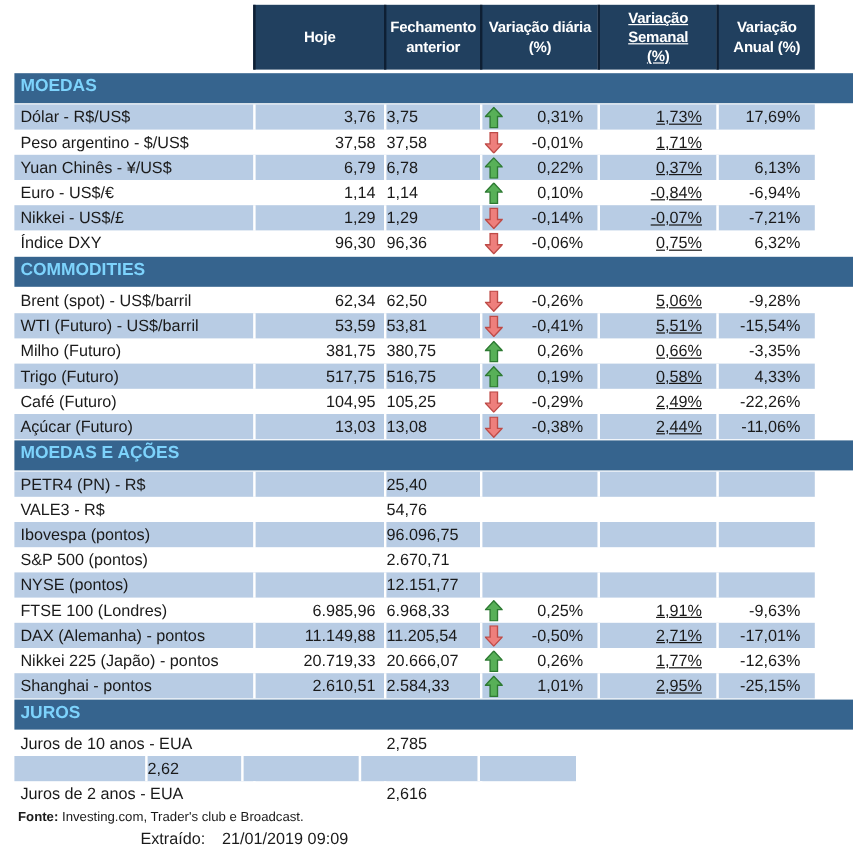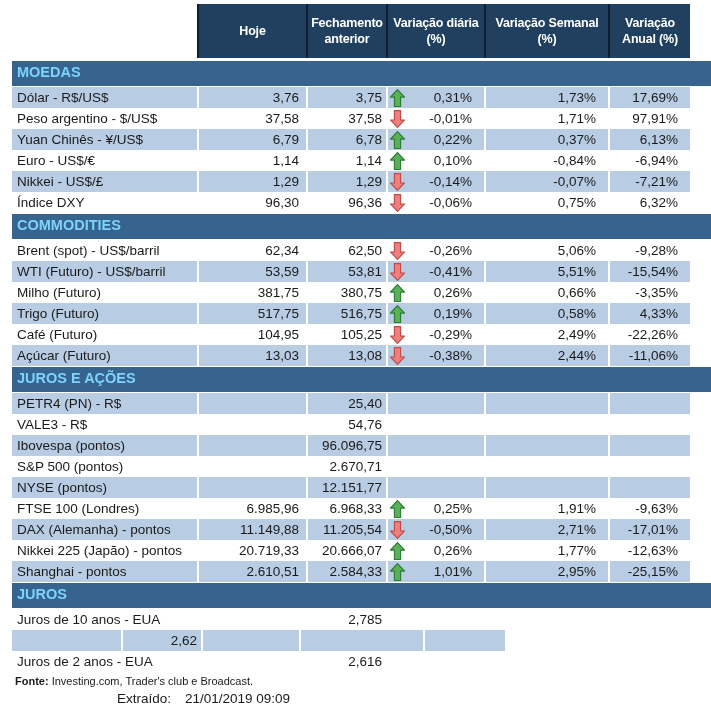--- a/index.html
+++ b/index.html
@@ -11,25 +11,25 @@
   }
   html,body{margin:0;padding:0;background:#fff;}
   body{
     width:711px;height:709px;overflow:hidden;
     font-family:"Liberation Sans",sans-serif;
     color:var(--text);
     -webkit-font-smoothing:antialiased;
   }
   .report{padding-top:4px;width:711px;box-sizing:border-box;margin-left:12px;}
   
-  .c-label{width:185px;}
+  .c-label{width:199px;}
   .c-hoje{width:109px;}
   .c-fech{width:80px;}
   .c-vdia{width:98px;}
-  .c-vsem{width:124px;}
+  .c-vsem{width:99px;text-decoration:underline;}
   .c-vanual{width:82px;}
 
   
   .header-row{display:flex;height:54px;margin-bottom:3px;}
   .hcell{
     box-sizing:border-box;
     background:var(--header-bg);
     color:#fff;font-weight:bold;
     font-size:12.5px;letter-spacing:-0.2px;line-height:1.3;
     display:flex;align-items:center;justify-content:center;
@@ -51,21 +51,21 @@
   .cell{
     box-sizing:border-box;height:100%;
     display:flex;align-items:center;
     font-size:13.5px;overflow:hidden;white-space:nowrap;
     background:transparent;position:relative;
   }
   .row.shaded .cell{background:var(--shade);}
   .cell + .cell{border-left:2px solid #fff;}
   .cell-label{padding-left:5px;}
   .cell-num{justify-content:flex-end;padding-right:7px;align-items:center;}
-  .cell-num-f{justify-content:flex-end;padding-right:4px;}
+  .cell-num-f{justify-content:flex-start;padding-right:4px;}
   .cell-pct{justify-content:flex-end;padding-right:12px;}
   .arrow-wrap{
     position:absolute;left:2px;top:50%;transform:translateY(-50%);
     width:15px;height:18px;display:flex;align-items:center;justify-content:center;
   }
   .arrow-wrap svg{display:block;}
 
   
   .footer{margin-top:0;}
   .fonte-line{font-size:11px;line-height:18px;padding-left:3px;}
@@ -134,23 +134,20 @@
           <span class="arrow-wrap">
             <svg width="15" height="18" viewBox="0 0 16 19">
               <polygon points="8,18.5 15.5,10.5 11.3,10.5 11.3,0.5 4.7,0.5 4.7,10.5 0.5,10.5" fill="#EE7F7C" stroke="#BE4B47" stroke-width="1.2" stroke-linejoin="miter"></polygon>
             </svg>
           </span>
           <span class="cell-value">-0,01%</span>
         </div>
         <div class="cell c-vsem cell-pct">
           <span class="cell-value">1,71%</span>
         </div>
-        <div class="cell c-vanual cell-pct">
-          <span class="cell-value">97,91%</span>
-        </div>
       </div>
       <div class="row shaded">
         <div class="cell c-label c-labelcell cell-label">
           <span class="cell-value">Yuan Chinês - ¥/US$</span>
         </div>
         <div class="cell c-hoje cell-num">
           <span class="cell-value">6,79</span>
         </div>
         <div class="cell c-fech cell-num-f">
           <span class="cell-value">6,78</span>
@@ -392,21 +389,21 @@
           <span class="cell-value">-0,38%</span>
         </div>
         <div class="cell c-vsem cell-pct">
           <span class="cell-value">2,44%</span>
         </div>
         <div class="cell c-vanual cell-pct">
           <span class="cell-value">-11,06%</span>
         </div>
       </div>
       <div class="section-bar">
-        <span>JUROS E AÇÕES</span>
+        <span>MOEDAS E AÇÕES</span>
       </div>
       <div class="row shaded">
         <div class="cell c-label c-labelcell cell-label">
           <span class="cell-value">PETR4 (PN) - R$</span>
         </div>
         <div class="cell c-hoje cell-num">
           <span class="cell-value"></span>
         </div>
         <div class="cell c-fech cell-num-f">
           <span class="cell-value">25,40</span>

